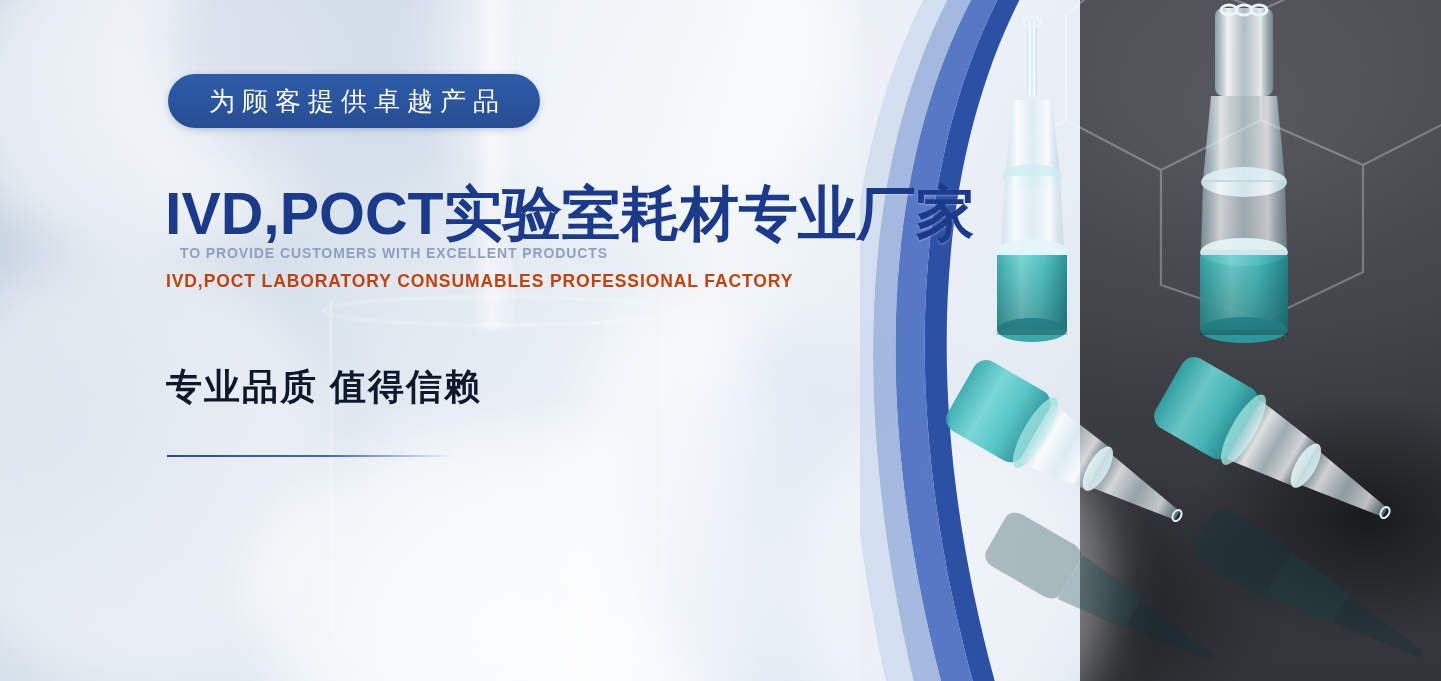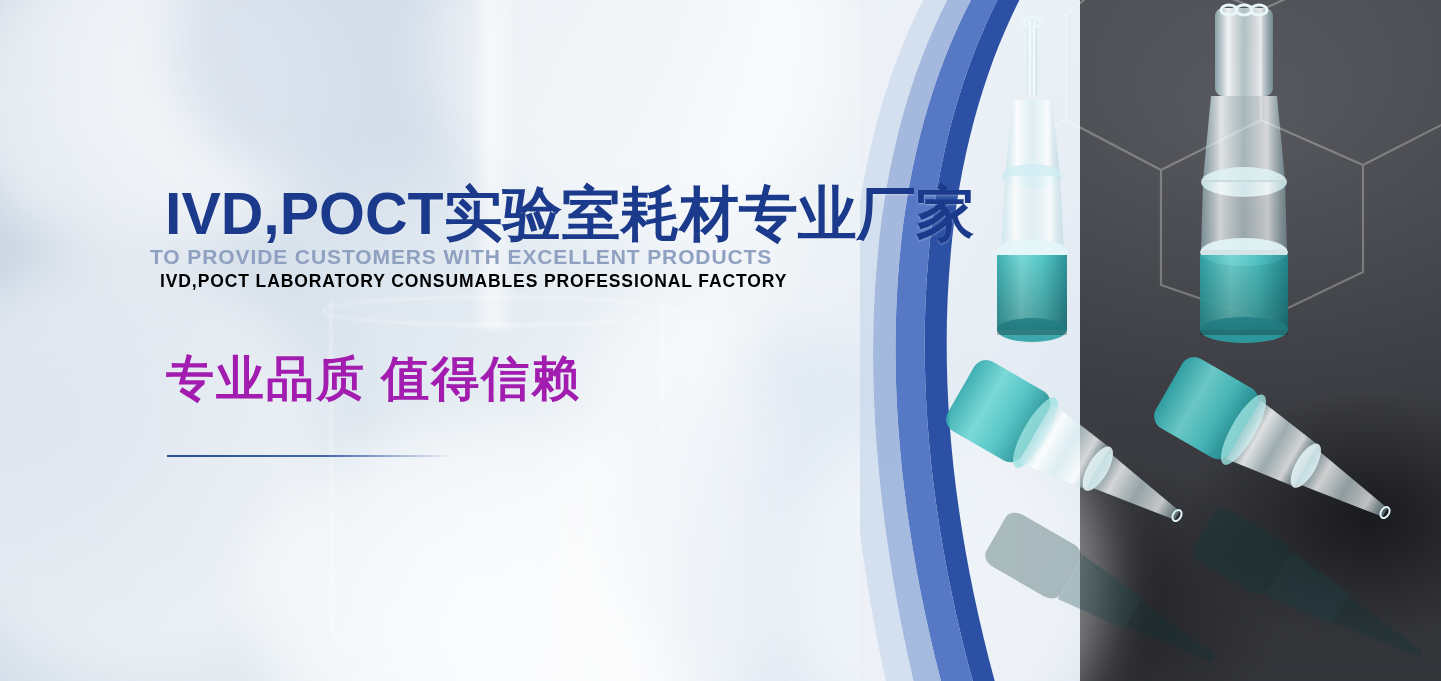--- a/index.html
+++ b/index.html
@@ -117,41 +117,41 @@
     font-size:59px;
     font-weight:bold;
     color:#1b3a8c;
     letter-spacing:0px;
     white-space:nowrap;
     line-height:1.08;
     text-shadow:0 1px 2px rgba(255,255,255,.35);
   }
 
   .sub-en-1{
-    position:absolute;left:150px;top:245px;
-    font-size:21px;
+    position:absolute;left:180px;top:245px;
+    font-size:14px;
     font-weight:bold;
     letter-spacing:.9px;
     color:#8fa0c0;
     white-space:nowrap;
   }
   .sub-en-2{
-    position:absolute;left:160px;top:271px;
+    position:absolute;left:166px;top:271px;
     font-size:17.5px;
     font-weight:bold;
     letter-spacing:.9px;
-    color:#000000;
+    color:#c2410c;
     white-space:nowrap;
   }
 
   .tagline{
-    position:absolute;left:166px;top:353px;
-    font-size:48px;
-    font-weight:bold;
-    color:#a21caf;
+    position:absolute;left:166px;top:367px;
+    font-size:36px;
+    font-weight:bold;
+    color:#0f172a;
     letter-spacing:2px;
     white-space:nowrap;
     line-height:1.1;
   }
   .rule{
     position:absolute;left:167px;top:455px;
     width:288px;height:2px;
     background:linear-gradient(90deg,#2a4c95 0%,#4768ac 55%,rgba(160,180,215,0) 100%);
   }
 </style>
@@ -269,20 +269,23 @@
 
     <g opacity=".3" transform="translate(268,556) rotate(30) scale(1,-0.75)">
       <rect x="0" y="0" width="86" height="80" rx="14" fill="#0c3a3c"></rect>
       <path d="M86 6 L158 16 L158 64 L86 74 Z" fill="#12464a"></path>
       <path d="M158 20 L250 36 L250 46 L158 60 Z" fill="#0b3335"></path>
     </g>
   </svg>
 
   <div class="content">
 
+    <div class="badge">
+      <span class="badge-text">为顾客提供卓越产品</span>
+    </div>
 
     <h1 class="headline">IVD,POCT实验室耗材专业厂家</h1>
 
     <div class="sub-en-1">TO PROVIDE CUSTOMERS WITH EXCELLENT PRODUCTS</div>
 
     <div class="sub-en-2">IVD,POCT LABORATORY CONSUMABLES PROFESSIONAL FACTORY</div>
 
     <div class="tagline">专业品质  值得信赖</div>
 
     <div class="rule"></div>

